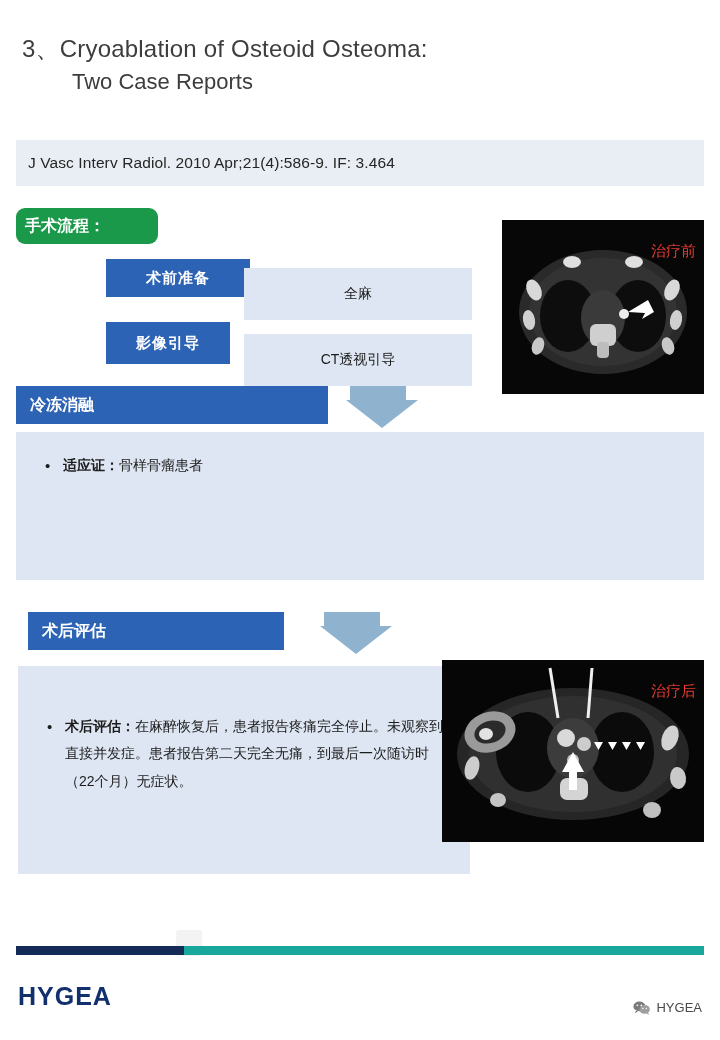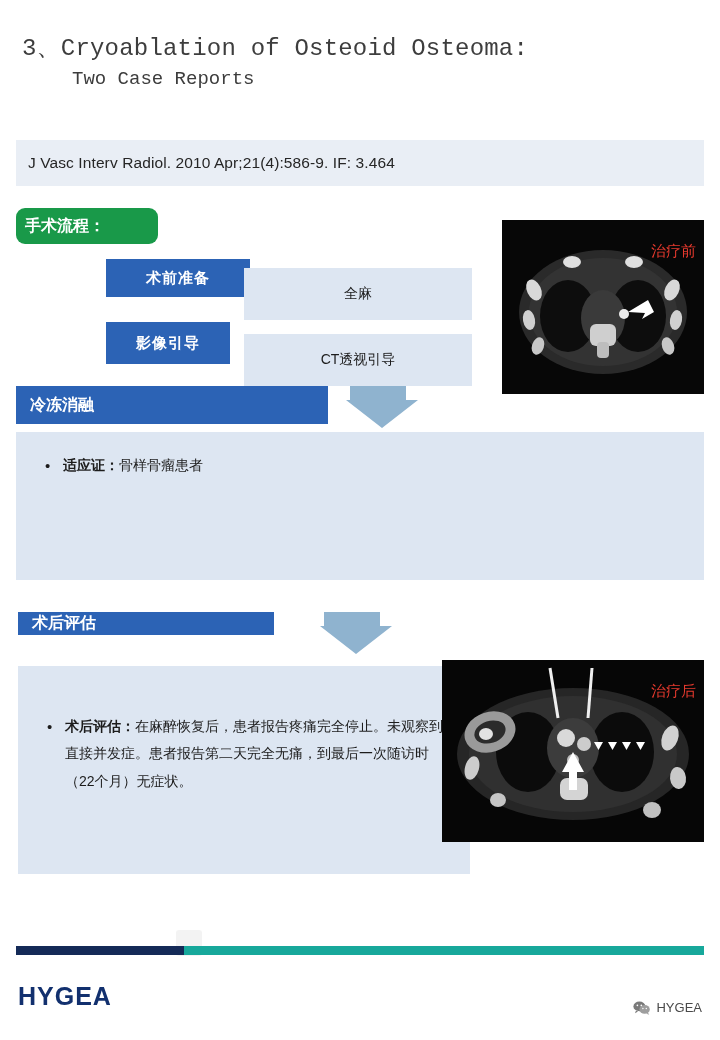--- a/index.html
+++ b/index.html
@@ -13,31 +13,30 @@
     position: relative;
     overflow: hidden;
   }
 
   
   .title-block {
     position: absolute;
     left: 22px;
     top: 34px;
     width: 660px;
-    font-family: Liberation Mono, monospace;
   }
   .title-line1 {
     font-size: 24px;
     color: #3d3d3d;
     letter-spacing: 0.2px;
     line-height: 1.25;
     white-space: nowrap;
   }
   .title-line2 {
-    font-size: 19px;
+    font-size: 22px;
     color: #3d3d3d;
     line-height: 1.25;
     margin-left: 50px;
     margin-top: 4px;
     white-space: nowrap;
   }
 
   
   .citation-band {
     position: absolute;
@@ -124,21 +123,21 @@
     position: absolute;
     background: #2c63b5;
     color: #ffffff;
     font-size: 16px;
     font-weight: bold;
     display: flex;
     align-items: center;
     padding-left: 14px;
   }
   #bar-cryo { left: 16px; top: 386px; width: 312px; height: 38px; }
-  #bar-eval { left: 18px; top: 612px; width: 256px; height: 23px; text-align: center; }
+  #bar-eval { left: 28px; top: 612px; width: 256px; height: 38px; text-align: center; }
 
   
   .down-arrow {
     position: absolute;
     width: 78px;
     height: 46px;
   }
 
   
   .panel {

